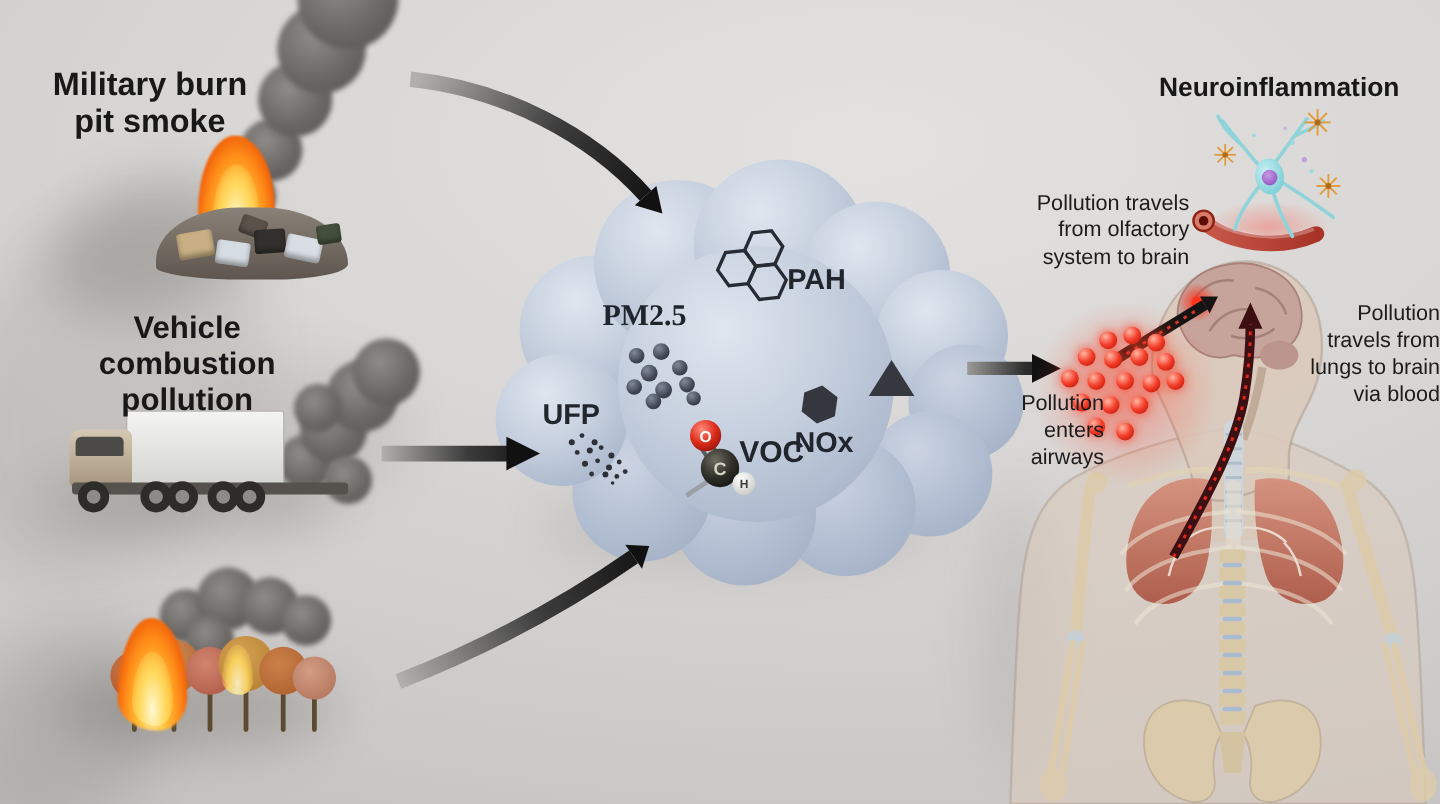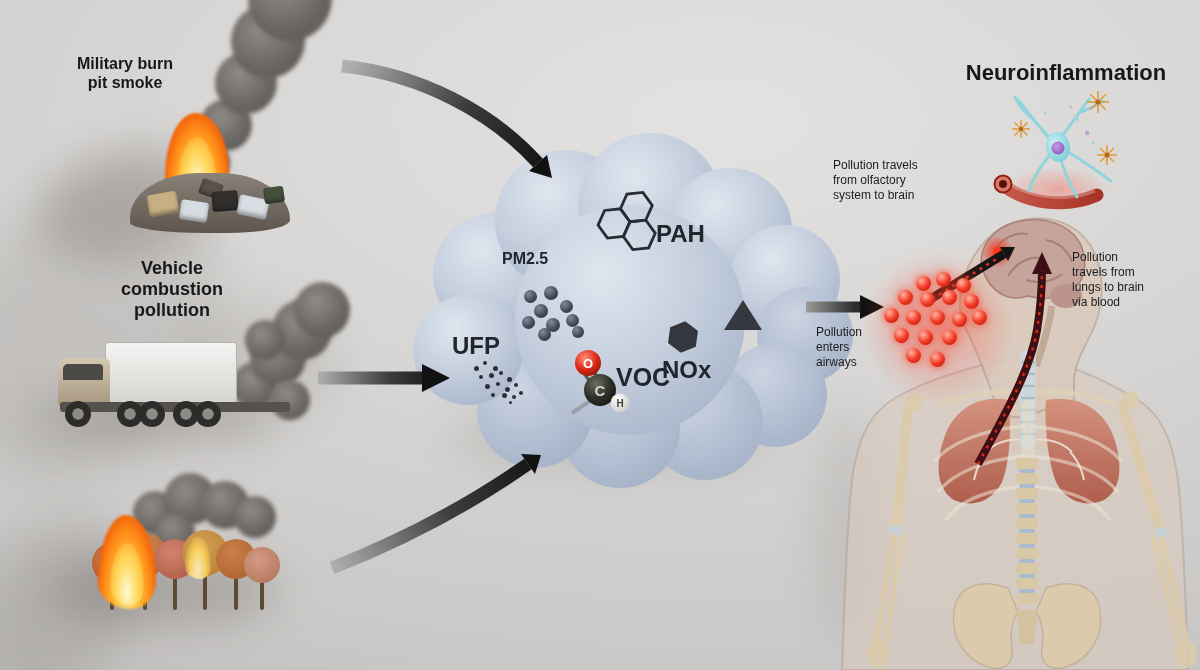--- a/index.html
+++ b/index.html
@@ -4,21 +4,21 @@
 <style>
   html,body{margin:0;padding:0;background:#bdbbb9;}
   .stage{
     position:relative;width:1200px;height:670px;overflow:hidden;
     background:radial-gradient(135% 120% at 60% 18%, #e4e2e0 0%, #d7d5d3 38%, #cccac8 65%, #b7b5b3 100%);
     font-family:"Liberation Sans","DejaVu Sans",sans-serif;
   }
   .abs{position:absolute;}
   .shadow{position:absolute;border-radius:50%;background:#45403c;filter:blur(22px);}
   .lbl{position:absolute;font-weight:bold;color:#181818;text-align:center;white-space:pre-line;line-height:1.16;}
-  .ann{position:absolute;font-weight:normal;color:#1c1c1c;text-align:left;white-space:pre-line;line-height:1.24;font-size:12px;}
+  .ann{position:absolute;font-weight:normal;color:#1c1c1c;text-align:right;white-space:pre-line;line-height:1.24;font-size:18px;}
   .smk{position:absolute;border-radius:50%;filter:blur(2px);
        background:radial-gradient(circle at 40% 35%, #8f8b88 0%, #6b6764 55%, #555150 100%);}
   .flame-outer{position:absolute;filter:blur(1px);
        background:radial-gradient(ellipse at 50% 82%, #ffe9a0 0%, #ffc23a 28%, #ff8c18 55%, #ee5a07 76%, rgba(215,75,12,0) 95%);
        border-radius:48% 52% 42% 58% / 72% 68% 30% 28%;}
   .flame-inner{position:absolute;
        background:radial-gradient(ellipse at 50% 78%, #fff9d2 0%, #ffd85e 45%, rgba(255,165,45,0) 82%);
        border-radius:50% 50% 40% 60% / 70% 70% 30% 30%;}
   .puff{position:absolute;border-radius:50%;
        background:radial-gradient(circle at 38% 30%, #e0e6ef 0%, #c4cedd 45%, #abb8cc 80%, #a2afc4 100%);}
@@ -65,21 +65,21 @@
     <div class="puff" style="left:-7px;top:135px;width:110px;height:110px;"></div>
     <div class="puff" style="left:95px;top:45px;width:230px;height:230px;"></div>
 
     <svg class="abs" style="left:172px;top:28px;transform:rotate(-6deg);" width="72" height="70" viewBox="0 0 72 70">
       <polygon points="62,20 54,33.9 38,33.9 30,20 38,6.1 54,6.1" fill="none" stroke="#272b33" stroke-width="2.8"></polygon>
       <polygon points="62,48 54,61.9 38,61.9 30,48 38,34.1 54,34.1" fill="none" stroke="#272b33" stroke-width="2.8"></polygon>
       <polygon points="38,34 30,47.9 14,47.9 6,34 14,20.1 30,20.1" fill="none" stroke="#272b33" stroke-width="2.8"></polygon>
     </svg>
     <div class="cl-lbl" style="left:236px;top:60px;width:64px;font-size:24px;">PAH</div>
 
-    <div class="cl-lbl" style="left:82px;top:90px;width:90px;font-size:16px;">PM2.5</div>
+    <div class="cl-lbl" style="left:82px;top:90px;width:90px;font-size:25px;font-family:Liberation Serif, serif;">PM2.5</div>
     <div class="abs" style="left:96px;top:124px;width:78px;height:56px;">
       <div class="pm-dot" style="left:8px;top:6px;width:13px;height:13px;"></div>
       <div class="pm-dot" style="left:28px;top:2px;width:14px;height:14px;"></div>
       <div class="pm-dot" style="left:44px;top:16px;width:13px;height:13px;"></div>
       <div class="pm-dot" style="left:18px;top:20px;width:14px;height:14px;"></div>
       <div class="pm-dot" style="left:50px;top:30px;width:13px;height:13px;"></div>
       <div class="pm-dot" style="left:6px;top:32px;width:13px;height:13px;"></div>
       <div class="pm-dot" style="left:30px;top:34px;width:14px;height:14px;"></div>
       <div class="pm-dot" style="left:56px;top:42px;width:12px;height:12px;"></div>
       <div class="pm-dot" style="left:22px;top:44px;width:13px;height:13px;"></div>
@@ -153,42 +153,42 @@
     <div class="flame-inner" style="left:68px;top:132px;width:38px;height:60px;"></div>
     <div class="abs" style="left:20px;top:168px;width:160px;height:60px;background:linear-gradient(#8a8178,#5e564e);border-radius:50% 50% 46% 54%/85% 90% 25% 20%;">
       <div class="box" style="left:18px;top:20px;width:30px;height:22px;background:#c7ae83;transform:rotate(-10deg);"></div>
       <div class="box" style="left:50px;top:28px;width:28px;height:20px;background:#d6dde2;transform:rotate(8deg);"></div>
       <div class="box" style="left:70px;top:8px;width:22px;height:16px;background:#5b524a;transform:rotate(20deg);"></div>
       <div class="box" style="left:82px;top:18px;width:26px;height:20px;background:#32302d;transform:rotate(-4deg);"></div>
       <div class="box" style="left:108px;top:24px;width:30px;height:20px;background:#d9dee4;transform:rotate(12deg);"></div>
       <div class="box" style="left:134px;top:14px;width:20px;height:16px;background:#44503c;transform:rotate(-8deg);"></div>
     </div>
   </div>
-  <div class="lbl" style="left:35px;top:55px;width:180px;font-size:16px;">Military burn
+  <div class="lbl" style="left:35px;top:55px;width:180px;font-size:27px;">Military burn
 pit smoke</div>
 
   <div class="abs" style="left:50px;top:330px;width:300px;height:110px;">
     <div class="smk" style="left:182px;top:32px;width:46px;height:46px;"></div>
     <div class="smk" style="left:200px;top:0px;width:56px;height:56px;"></div>
     <div class="smk" style="left:222px;top:-30px;width:60px;height:60px;"></div>
     <div class="smk" style="left:244px;top:-48px;width:56px;height:56px;"></div>
     <div class="smk" style="left:220px;top:50px;width:40px;height:40px;"></div>
     <div class="smk" style="left:195px;top:-10px;width:40px;height:40px;"></div>
     <div class="abs" style="left:55px;top:12px;width:130px;height:62px;background:linear-gradient(#f4f4f2,#d3d3cf);border:1px solid #b5b3af;border-radius:3px;"></div>
     <div class="abs" style="left:8px;top:28px;width:52px;height:48px;background:linear-gradient(#d5c9b4,#a6957e);border-radius:10px 6px 4px 4px;">
       <div class="abs" style="left:5px;top:6px;width:40px;height:16px;background:#4c4a46;border-radius:5px 4px 1px 1px;"></div>
     </div>
     <div class="abs" style="left:10px;top:72px;width:230px;height:10px;background:#55514d;border-radius:3px;"></div>
     <div class="wheel" style="left:15px;top:71px;"></div>
     <div class="wheel" style="left:67px;top:71px;"></div>
     <div class="wheel" style="left:89px;top:71px;"></div>
     <div class="wheel" style="left:123px;top:71px;"></div>
     <div class="wheel" style="left:145px;top:71px;"></div>
   </div>
-  <div class="lbl" style="left:92px;top:258px;width:160px;font-size:18px;">Vehicle
+  <div class="lbl" style="left:76px;top:258px;width:160px;font-size:26px;">Vehicle
 combustion
 pollution</div>
 
   <div class="abs" style="left:90px;top:485px;width:215px;height:135px;">
     <div class="smk" style="left:43px;top:6px;width:44px;height:44px;"></div>
     <div class="smk" style="left:74px;top:-12px;width:52px;height:52px;"></div>
     <div class="smk" style="left:111px;top:-4px;width:48px;height:48px;"></div>
     <div class="smk" style="left:144px;top:11px;width:42px;height:42px;"></div>
     <div class="smk" style="left:65px;top:28px;width:40px;height:40px;"></div>
     <div class="trunk" style="left:20px;top:92px;height:33px;"></div>

